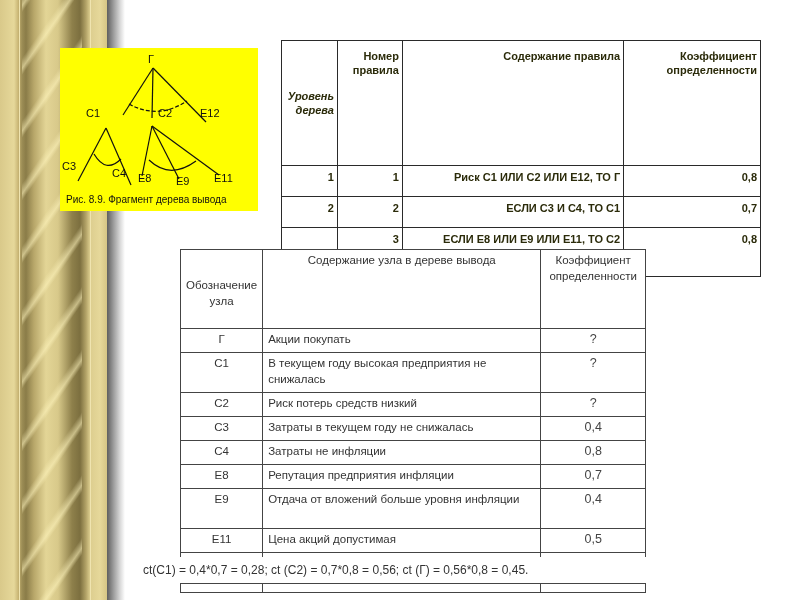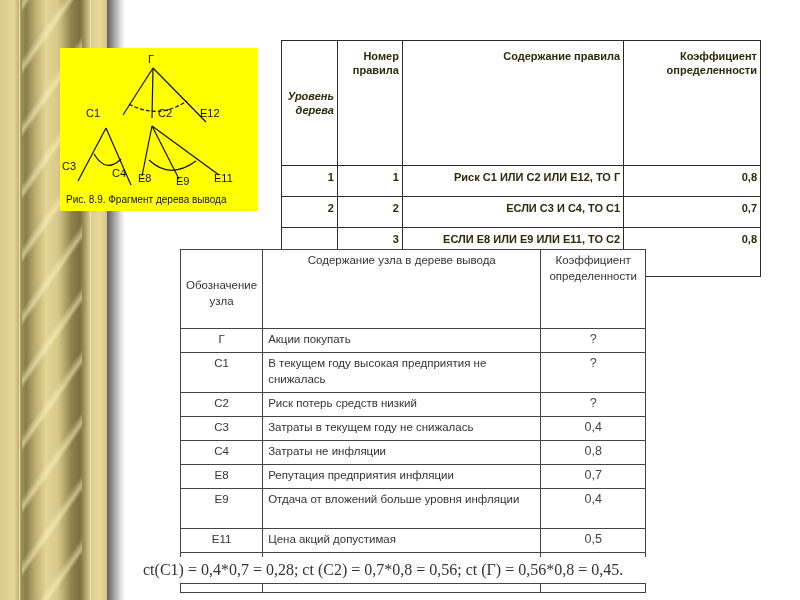--- a/index.html
+++ b/index.html
@@ -69,21 +69,21 @@
   }
   .nodes td.c { text-align:center; }
   .nodes td.v { text-align:center; font-size:12.5px; color:#444; }
   .nodes tr.hdr td { height:66px; }
   .nodes tr.hdr td.des { vertical-align:middle; padding-top:10px; }
   .nodes tr.one td { height:19px; }
   .nodes tr.two td { height:35px; }
 
   .formula {
     position:absolute; left:140px; top:557px; width:505px; height:26px;
-    background:#fff; font-family:Liberation Serif, serif; font-size:16px;
+    background:#fff; font-family:Liberation Sans, sans-serif; font-size:12px;
     color:#333; white-space:nowrap; line-height:26px; padding-left:3px;
   }
   .formula-line {
     position:absolute; left:180px; top:583px; width:466px; height:1px; background:#444;
   }
 </style>
 </head>
 <body>
 
 <div class="column"></div>

